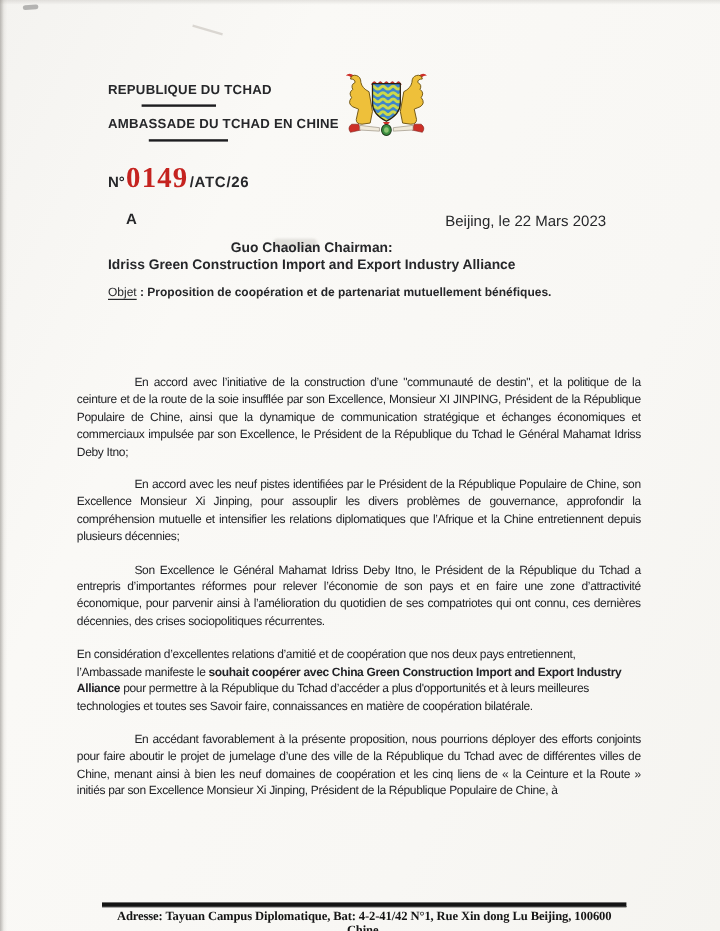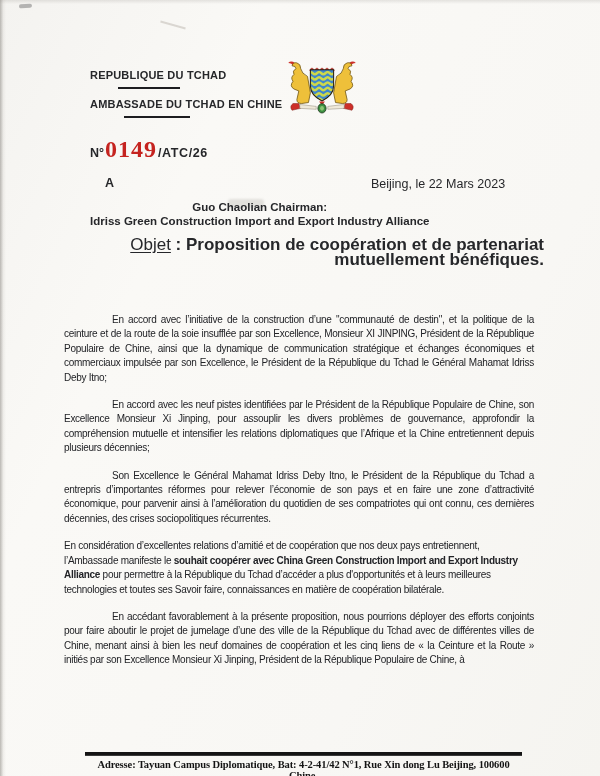--- a/index.html
+++ b/index.html
@@ -40,21 +40,21 @@
   .ref{position:absolute;left:90px;top:136px;display:flex;align-items:baseline;font-weight:bold;font-size:12.5px;}
   .refnum{font-family:"Liberation Serif",serif;font-size:24px;font-weight:bold;color:#c5231f;letter-spacing:1px;margin:0 1px;}
   .refsuf{letter-spacing:.6px;}
   .dateline{position:absolute;left:371px;top:142px;font-weight:normal;font-size:12.5px;margin-top:35px;}
 
   
   .salutation{position:absolute;left:105px;top:176px;font-weight:bold;font-size:12.5px;}
   .addressee{position:absolute;left:90px;top:200px;font-weight:bold;font-size:11.5px;line-height:14px;text-align:center;}
 
   
-  .subject{position:absolute;left:106px;top:238px;width:438px;font-size:17px;font-weight:bold;line-height:14.5px;text-align:right;}
+  .subject{position:absolute;left:90px;top:238px;width:438px;font-size:10px;font-weight:bold;line-height:14.5px;}
   .subject-label{font-weight:normal;text-decoration:underline;text-underline-offset:2px;}
 
   
   .body-block{position:absolute;left:64px;top:313px;width:470px;
     font-size:10px;line-height:14.4px;letter-spacing:-.28px;color:#222327;}
   .body-block p{margin:0 0 13px 0;}
   .body-block p.justify{text-align:justify;}
   .body-block p.indent{text-indent:48px;}
   .body-block .b{font-weight:bold;}
 

